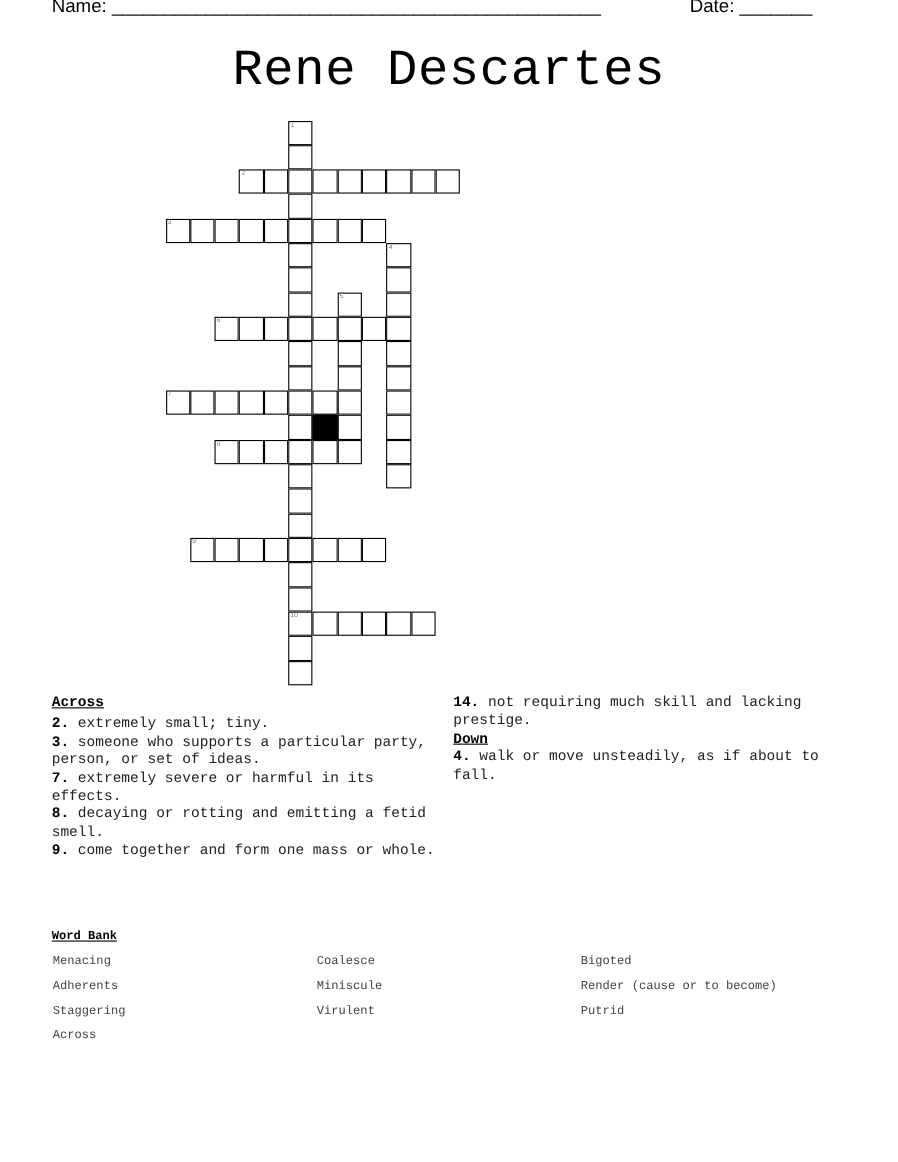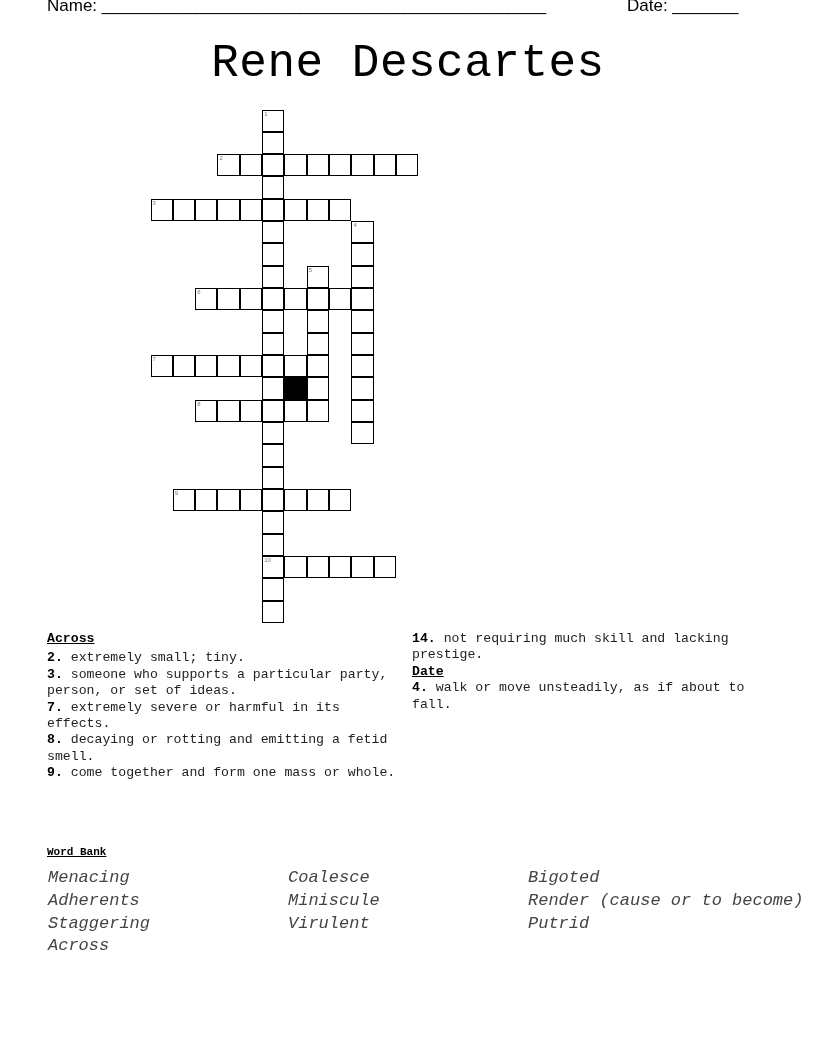--- a/index.html
+++ b/index.html
@@ -17,21 +17,21 @@
       font-size: 6px; color: #777; line-height: 7px; }
     .clues { position: absolute; font-family: "Liberation Mono", monospace; font-size: 13.2px;
       line-height: 16.4px; color: #222; }
     #clues-left { left: 47px; top: 631px; width: 360px; }
     #clues-right { left: 412px; top: 631px; width: 360px; }
     .sec-head { font-weight: bold; text-decoration: underline; color: #000; }
     .clue-num { font-weight: bold; color: #000; }
     .clue { margin: 0; }
     #wordbank-title { position: absolute; left: 47px; top: 846px; font-family: "Liberation Mono", monospace;
       font-size: 11px; font-weight: bold; text-decoration: underline; color: #000; }
-    .wb { position: absolute; font-family: "Liberation Mono", monospace; font-size: 17px; color: #444; white-space: pre; font-style: italic; }
+    .wb { position: absolute; font-family: "Liberation Mono", monospace; font-size: 11px; color: #444; white-space: pre; }
   </style>
 </head>
 <body>
 
 <div class="hdr" id="name-line">Name: _______________________________________________</div>
 <div class="hdr" id="date-line">Date: _______</div>
 
 <div class="title">Rene Descartes</div>
 
 <div id="grid">
@@ -145,21 +145,21 @@
   <div class="sec-head">Across</div>
   <p class="clue" style="margin-top:3px"><span class="clue-num">2.</span><span> extremely small; tiny.</span></p>
   <p class="clue"><span class="clue-num">3.</span><span> someone who supports a particular party, person, or set of ideas.</span></p>
   <p class="clue"><span class="clue-num">7.</span><span> extremely severe or harmful in its effects.</span></p>
   <p class="clue"><span class="clue-num">8.</span><span> decaying or rotting and emitting a fetid smell.</span></p>
   <p class="clue"><span class="clue-num">9.</span><span> come together and form one mass or whole.</span></p>
 </div>
 
 <div class="clues" id="clues-right">
   <p class="clue"><span class="clue-num">14.</span><span> not requiring much skill and lacking prestige.</span></p>
-  <div class="sec-head">Date</div>
+  <div class="sec-head">Down</div>
   <p class="clue"><span class="clue-num">4.</span><span> walk or move unsteadily, as if about to fall.</span></p>
 </div>
 
 <div id="wordbank-title">Word Bank</div>
 <div id="wordbank">
   <div class="wb" style="left:48px;top:868px">Menacing</div>
   <div class="wb" style="left:288px;top:868px">Coalesce</div>
   <div class="wb" style="left:528px;top:868px">Bigoted</div>
   <div class="wb" style="left:48px;top:891px">Adherents</div>
   <div class="wb" style="left:288px;top:891px">Miniscule</div>

